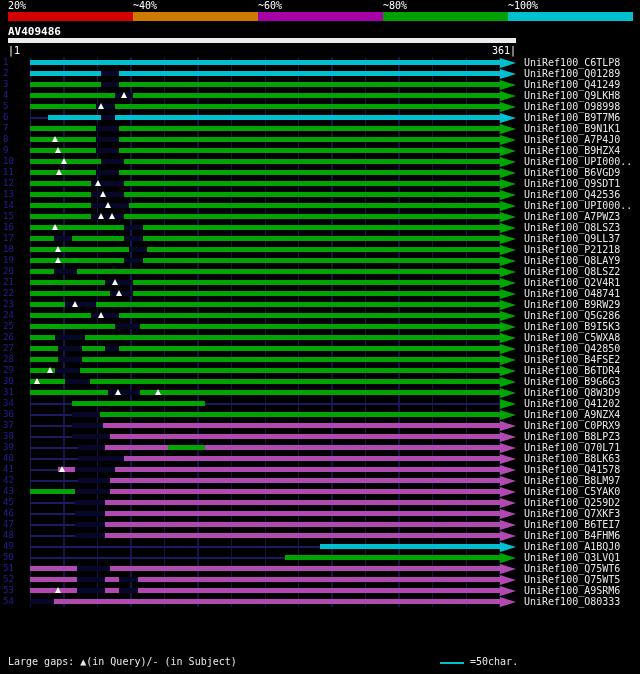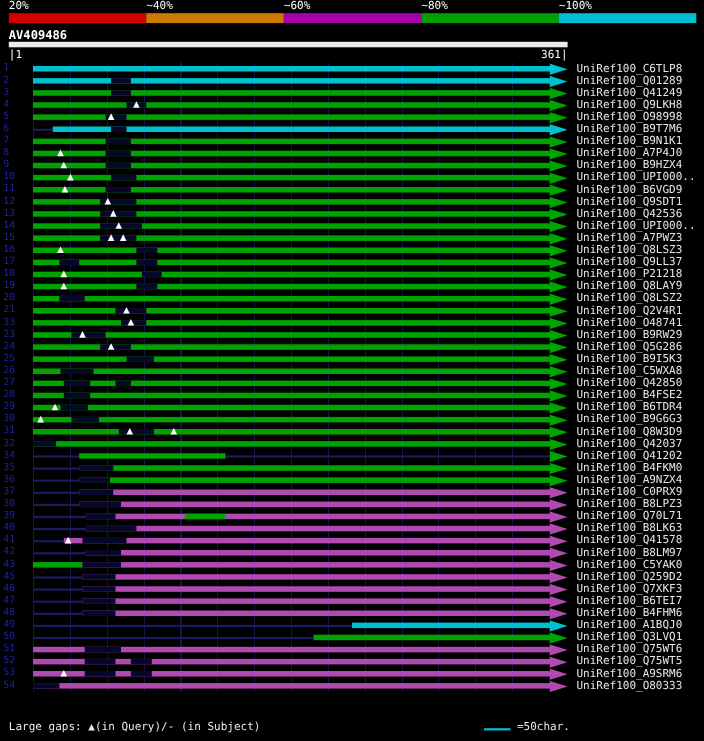--- a/index.html
+++ b/index.html
@@ -261,21 +261,21 @@
         <span class="rank">21</span>
         <div class="track">
           <div class="bar" style="left: 0%; width: 100%; background: rgb(0, 164, 0);"></div>
           <div class="darkseg" style="left: 16%; width: 6%;"></div>
           <div class="tri" style="left: 18%;"></div>
           <div class="arrow" style="border-left-color: rgb(0, 164, 0);"></div>
         </div>
         <span class="hit-label">UniRef100_Q2V4R1</span>
       </div>
       <div class="hit-row">
-        <span class="rank">33</span>
+        <span class="rank">22</span>
         <div class="track">
           <div class="bar" style="left: 0%; width: 100%; background: rgb(0, 164, 0);"></div>
           <div class="darkseg" style="left: 17%; width: 5%;"></div>
           <div class="tri" style="left: 19%;"></div>
           <div class="arrow" style="border-left-color: rgb(0, 164, 0);"></div>
         </div>
         <span class="hit-label">UniRef100_O48741</span>
       </div>
       <div class="hit-row">
         <span class="rank">23</span>
@@ -359,47 +359,28 @@
         <div class="track">
           <div class="bar" style="left: 0%; width: 100%; background: rgb(0, 164, 0);"></div>
           <div class="darkseg" style="left: 16.5%; width: 7%;"></div>
           <div class="tri" style="left: 18.7%;"></div>
           <div class="tri" style="left: 27.2%;"></div>
           <div class="arrow" style="border-left-color: rgb(0, 164, 0);"></div>
         </div>
         <span class="hit-label">UniRef100_Q8W3D9</span>
       </div>
       <div class="hit-row">
-        <span class="rank">32</span>
-        <div class="track">
-          <div class="bar" style="left: 0%; width: 100%; background: rgb(0, 164, 0);"></div>
-          <div class="darkseg" style="left: 0%; width: 4.5%;"></div>
-          <div class="arrow" style="border-left-color: rgb(0, 164, 0);"></div>
-        </div>
-        <span class="hit-label">UniRef100_Q42037</span>
-      </div>
-      <div class="hit-row">
         <span class="rank">34</span>
         <div class="track">
           <div class="thinline" style="left: 0%; width: 9%;"></div>
           <div class="thinline" style="left: 37.2%; width: 62.8%;"></div>
           <div class="bar" style="left: 9%; width: 28.2%; background: rgb(0, 164, 0);"></div>
           <div class="arrow" style="border-left-color: rgb(0, 164, 0);"></div>
         </div>
         <span class="hit-label">UniRef100_Q41202</span>
-      </div>
-      <div class="hit-row">
-        <span class="rank">35</span>
-        <div class="track">
-          <div class="thinline" style="left: 0%; width: 9%;"></div>
-          <div class="bar" style="left: 9%; width: 91%; background: rgb(0, 164, 0);"></div>
-          <div class="darkseg" style="left: 9%; width: 6.5%;"></div>
-          <div class="arrow" style="border-left-color: rgb(0, 164, 0);"></div>
-        </div>
-        <span class="hit-label">UniRef100_B4FKM0</span>
       </div>
       <div class="hit-row">
         <span class="rank">36</span>
         <div class="track">
           <div class="thinline" style="left: 0%; width: 9%;"></div>
           <div class="bar" style="left: 9%; width: 91%; background: rgb(0, 164, 0);"></div>
           <div class="darkseg" style="left: 9%; width: 6%;"></div>
           <div class="arrow" style="border-left-color: rgb(0, 164, 0);"></div>
         </div>
         <span class="hit-label">UniRef100_A9NZX4</span>

